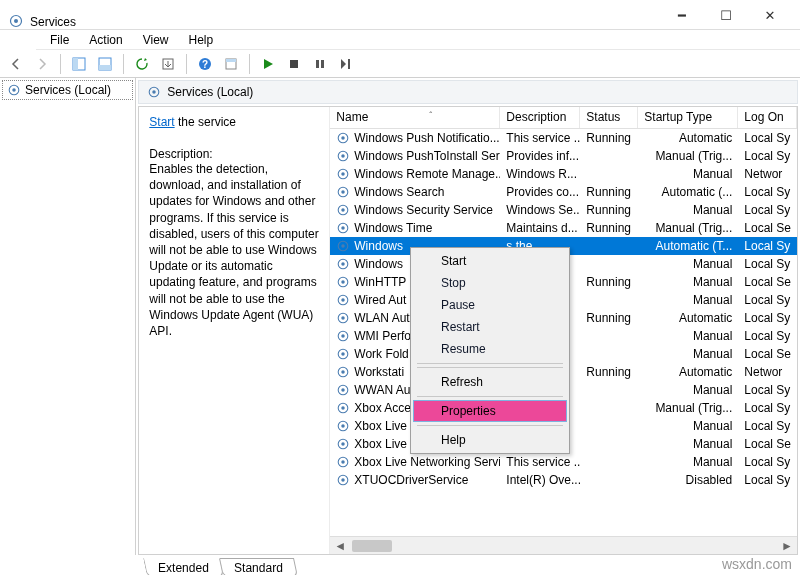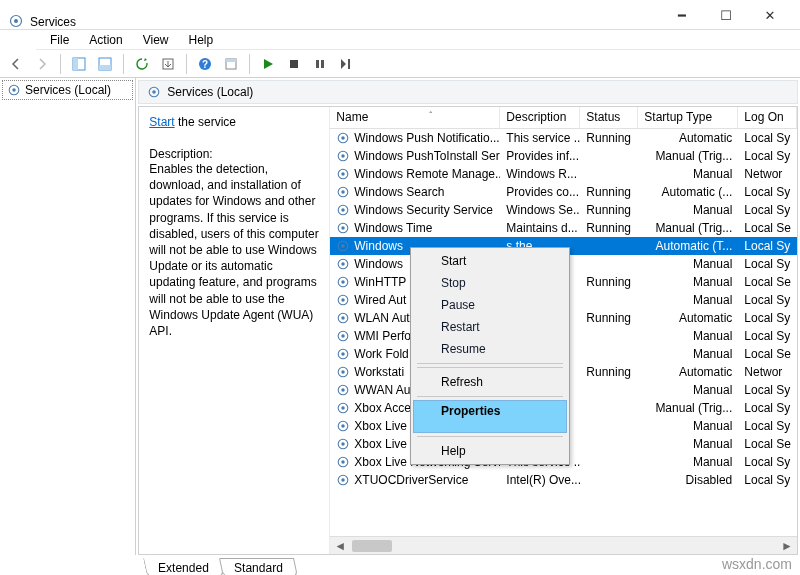--- a/index.html
+++ b/index.html
@@ -48,21 +48,21 @@
 .hscroll .arrow { width:16px; text-align:center; color:#666; }
 .hscroll .thumb { flex:0 0 40px; height:12px; background:#c8c8c8; border-radius:2px; }
 .tabs { height: 22px; display: flex; align-items: flex-end; padding-left: 145px; }
 .tab { border: 1px solid #aaa; border-top-left-radius: 0; border-top-right-radius: 0; border-bottom-left-radius: 6px; border-bottom-right-radius: 6px; padding: 2px 12px 1px 12px; margin-right: -1px; background: #fff; font-size: 12px; transform: skewX(12deg); }
 .tab span { display:inline-block; transform: skewX(-12deg); }
 .tab.active { background: #fff; border-bottom: 1px solid #aaa; border-top: 1px solid #fff; z-index:2; }
 .watermark { position:absolute; bottom:3px; right:8px; font-size:14px; color:#999; }
 .ctxmenu { position: absolute; left: 410px; top: 247px; width: 160px; background: #f0f0f0; border: 1px solid #a0a0a0; box-shadow: 2px 2px 4px rgba(0,0,0,0.2); padding: 2px; z-index: 50; }
 .ctxitem { padding: 4px 18px 4px 28px; font-size: 12px; position: relative; }
 .ctxitem.disabled { color: #0f172a; }
-.ctxitem.highlight { background: #7dd3fc; border: 1px solid #7cb3e0; padding: 3px 17px 14px 27px; font-weight: bold; }
+.ctxitem.highlight { background: #ec4899; border: 1px solid #7cb3e0; padding: 3px 17px 3px 27px; font-weight: normal; }
 .ctxsep { height: 1px; background: #c8c8c8; margin: 3px 4px; }
 .ctxarrow { position:absolute; right:8px; top:5px; font-size:10px; color:#666; }
 svg.gearsvg circle.outer { fill:none; stroke:#4a7cb0; stroke-width:1.2; }
 svg.gearsvg circle.inner { fill:#4a7cb0; }
 </style>
 </head>
 <body>
 
 <div class="titlebar">
   <span class="icon">

